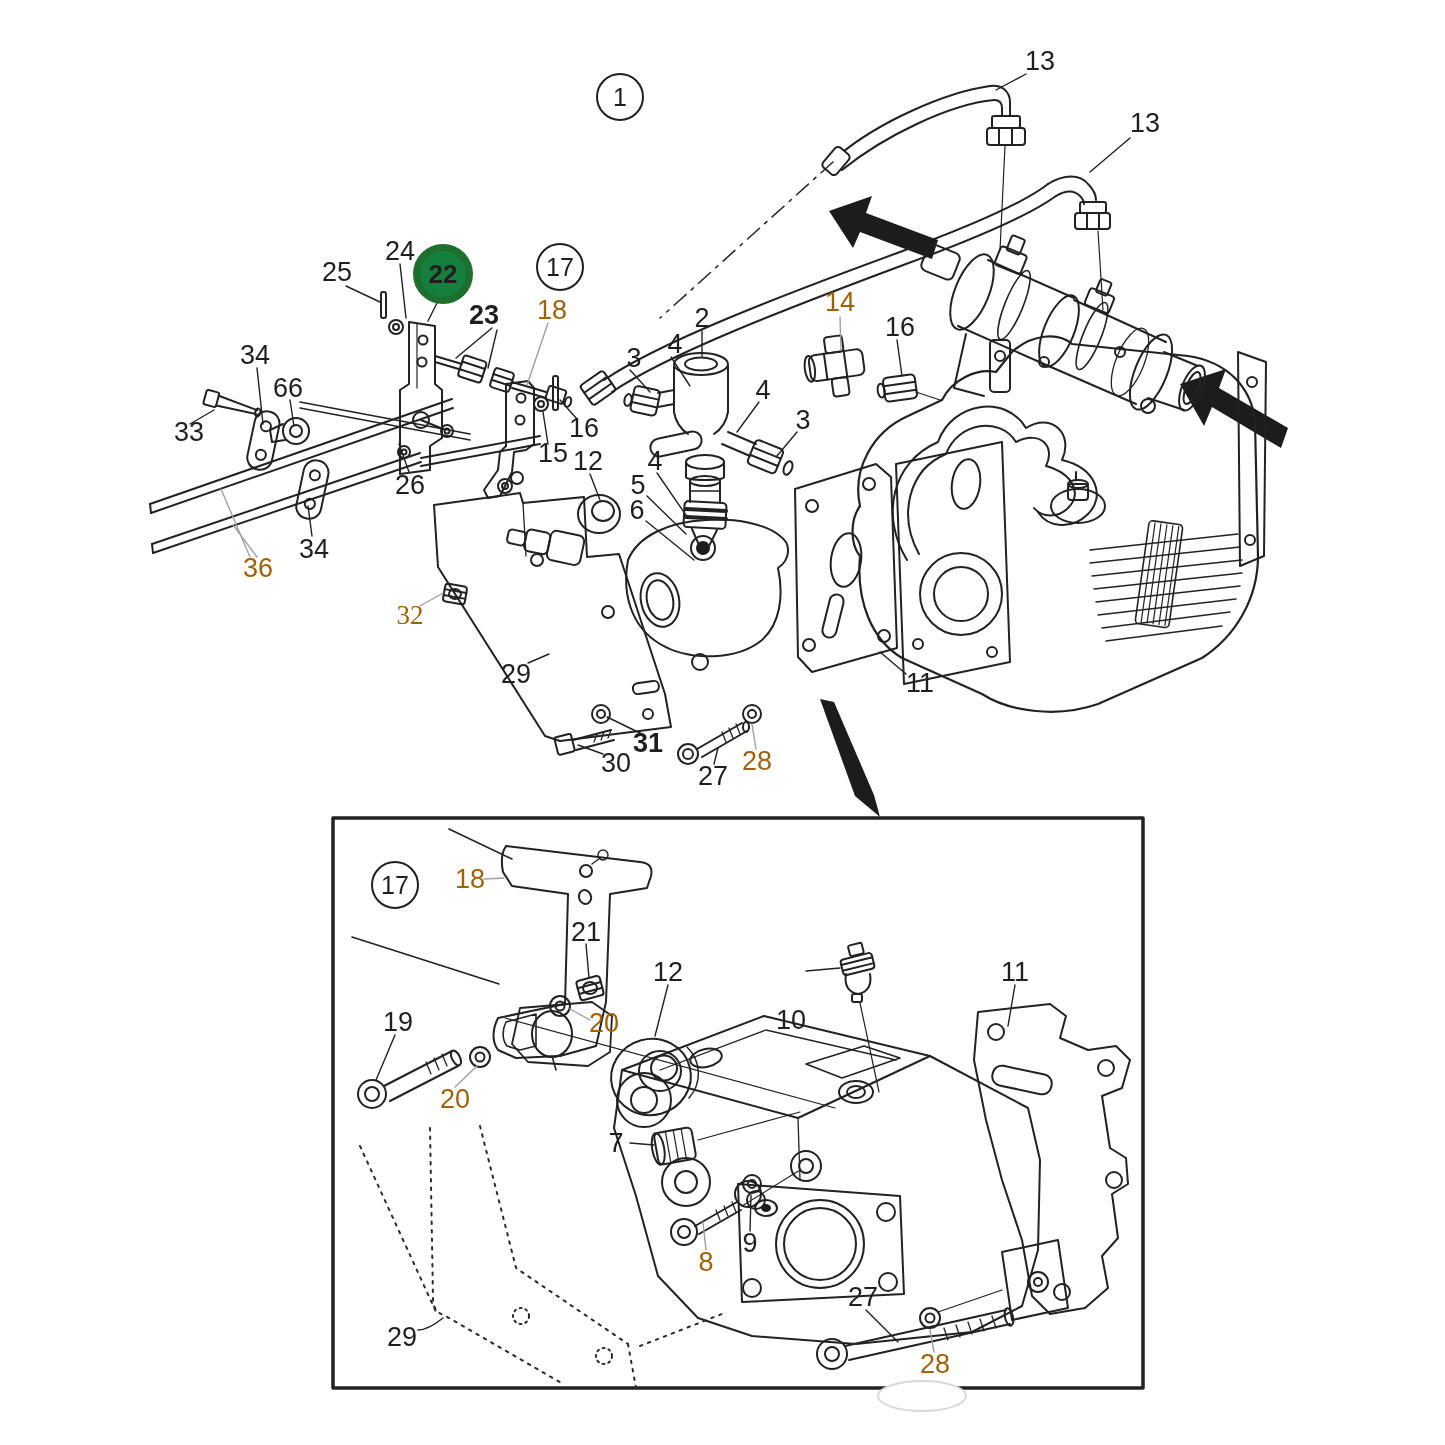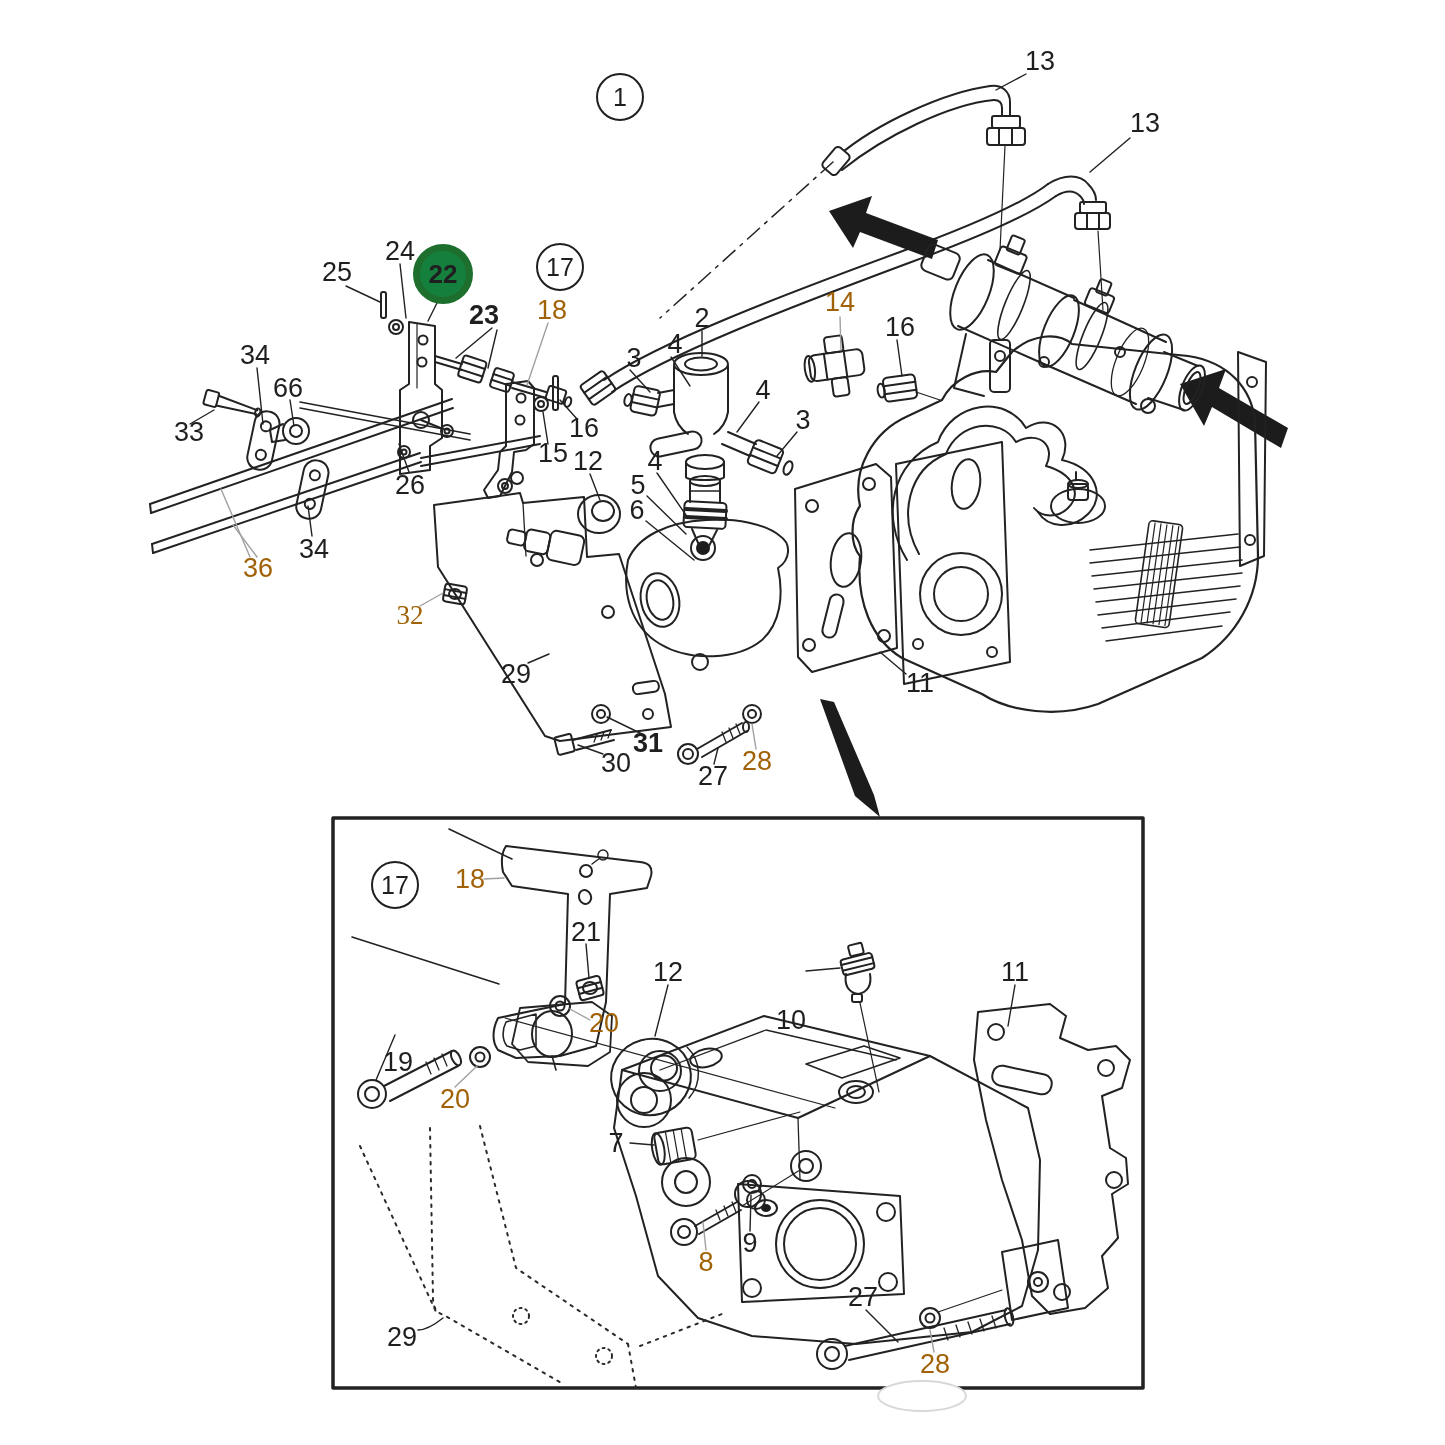--- a/index.html
+++ b/index.html
@@ -584,21 +584,21 @@
       <div class="callout gray" style="left: 757px; top: 761px;">28</div>
       <div class="callout" style="left: 920px; top: 683px;">11</div>
     </div>
 <div id="inset-labels" class="labels-layer">
       <div class="callout circled" style="left: 395px; top: 885px;">17</div>
       <div class="callout gray" style="left: 470px; top: 879px;">18</div>
       <div class="callout" style="left: 586px; top: 932px;">21</div>
       <div class="callout" style="left: 668px; top: 972px;">12</div>
       <div class="callout" style="left: 791px; top: 1020px;">10</div>
       <div class="callout" style="left: 1015px; top: 972px;">11</div>
-      <div class="callout" style="left: 398px; top: 1022px; margin-top: 40px;">19</div>
+      <div class="callout" style="left: 398px; top: 1022px;">19</div>
       <div class="callout gray" style="left: 604px; top: 1023px;">20</div>
       <div class="callout gray" style="left: 455px; top: 1099px;">20</div>
       <div class="callout" style="left: 616px; top: 1143px;">7</div>
       <div class="callout" style="left: 750px; top: 1243px;">9</div>
       <div class="callout gray" style="left: 706px; top: 1262px;">8</div>
       <div class="callout" style="left: 863px; top: 1297px;">27</div>
       <div class="callout" style="left: 402px; top: 1337px;">29</div>
       <div class="callout gray" style="left: 935px; top: 1364px;">28</div>
     </div>
 </div>

